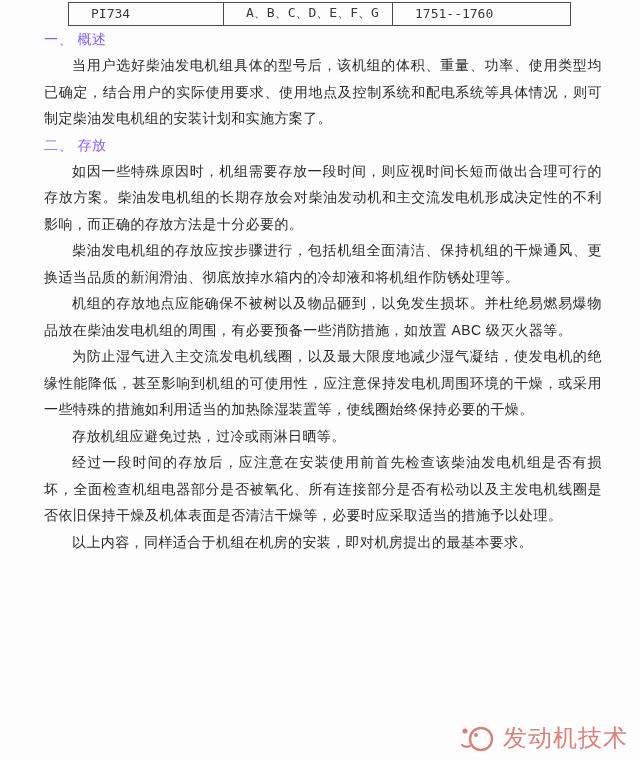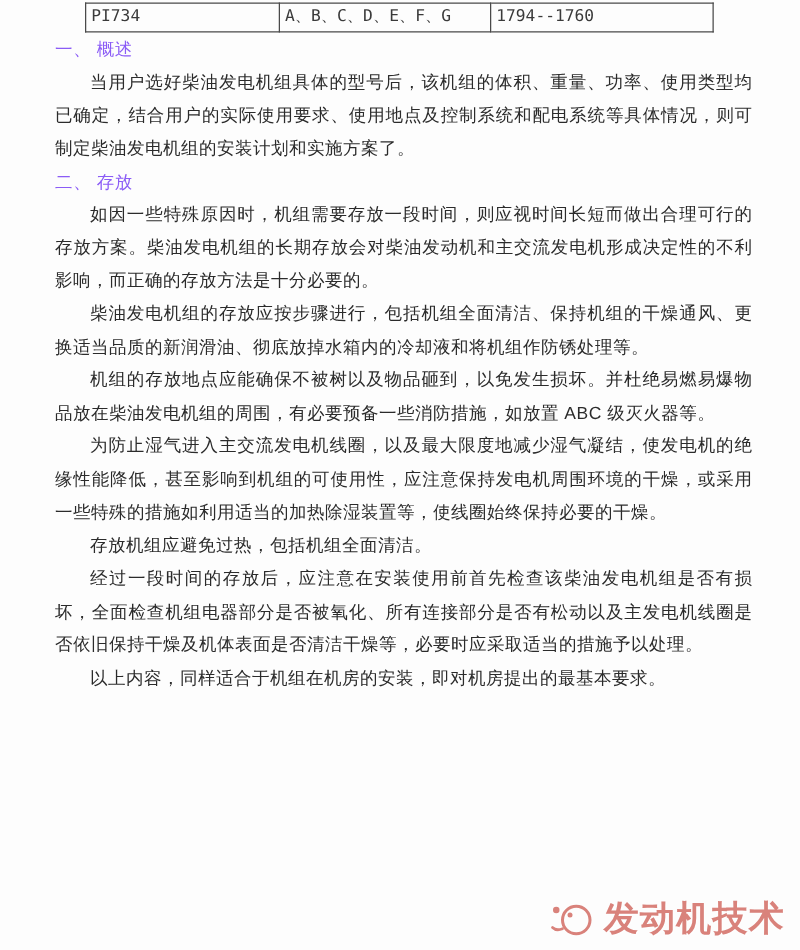--- a/index.html
+++ b/index.html
@@ -24,21 +24,21 @@
     border-collapse: collapse;
     table-layout: fixed;
     width: 502px;
     font-family: "DejaVu Sans Mono", "Liberation Mono", monospace;
     font-size: 13px;
     color: #3a3a3a;
   }
   .spec-table td {
     border: 1px solid #4a4a4a;
     height: 23px;
-    padding: 1px 6px 3px 4px;
+    padding: 1px 6px 3px 22px;
     vertical-align: middle;
     white-space: nowrap;
     overflow: hidden;
   }
   .spec-table td.c1 { width: 155px; }
   .spec-table td.c2 { width: 169px; margin-top: 12px; }
   .spec-table td.c3 { width: 178px; }
 
   .chapter-title {
     text-align: center;
@@ -74,54 +74,54 @@
     right: 12px;
     bottom: 8px;
     display: flex;
     align-items: center;
     gap: 6px;
     opacity: 0.78;
     pointer-events: none;
   }
   .watermark .logo-icon { display: block; }
   .watermark .wm-text {
-    font-size: 28px;
-    font-weight: bold;
+    font-size: 24px;
+    font-weight: normal;
     letter-spacing: 1px;
     color: #cf6057;
     text-shadow: 1px 1px 0 #ffffff;
   }
 </style>
 </head>
 <body>
 
 <div class="page">
 
   <table class="spec-table">
     <tbody>
         <tr>
       <td class="c1">PI734</td>
       <td class="c2">A、B、C、D、E、F、G</td>
-      <td class="c3">1794--1760</td>
+      <td class="c3">1751--1760</td>
     </tr>
   </tbody>
     </table>
 
 
   <div class="body-text">
 
     <div class="section-heading">一、 概述</div>
     <p class="para">当用户选好柴油发电机组具体的型号后，该机组的体积、重量、功率、使用类型均已确定，结合用户的实际使用要求、使用地点及控制系统和配电系统等具体情况，则可制定柴油发电机组的安装计划和实施方案了。</p>
 
     <div class="section-heading">二、 存放</div>
     <p class="para">如因一些特殊原因时，机组需要存放一段时间，则应视时间长短而做出合理可行的存放方案。柴油发电机组的长期存放会对柴油发动机和主交流发电机形成决定性的不利影响，而正确的存放方法是十分必要的。</p>
     <p class="para">柴油发电机组的存放应按步骤进行，包括机组全面清洁、保持机组的干燥通风、更换适当品质的新润滑油、彻底放掉水箱内的冷却液和将机组作防锈处理等。</p>
     <p class="para">机组的存放地点应能确保不被树以及物品砸到，以免发生损坏。并杜绝易燃易爆物品放在柴油发电机组的周围，有必要预备一些消防措施，如放置 ABC 级灭火器等。</p>
     <p class="para">为防止湿气进入主交流发电机线圈，以及最大限度地减少湿气凝结，使发电机的绝缘性能降低，甚至影响到机组的可使用性，应注意保持发电机周围环境的干燥，或采用一些特殊的措施如利用适当的加热除湿装置等，使线圈始终保持必要的干燥。</p>
-    <p class="para">存放机组应避免过热，包括机组全面清洁。</p>
+    <p class="para">存放机组应避免过热，过冷或雨淋日晒等。</p>
     <p class="para">经过一段时间的存放后，应注意在安装使用前首先检查该柴油发电机组是否有损坏，全面检查机组电器部分是否被氧化、所有连接部分是否有松动以及主发电机线圈是否依旧保持干燥及机体表面是否清洁干燥等，必要时应采取适当的措施予以处理。</p>
     <p class="para">以上内容，同样适合于机组在机房的安装，即对机房提出的最基本要求。</p>
 
   </div>
 
   <div class="watermark">
     <span>
       <svg class="logo-icon" width="38" height="32" viewBox="0 0 38 32">
         <circle cx="6" cy="9" r="2.6" fill="#cf6057"></circle>
         <circle cx="22" cy="17" r="11" fill="none" stroke="#cf6057" stroke-width="2.4"></circle>

